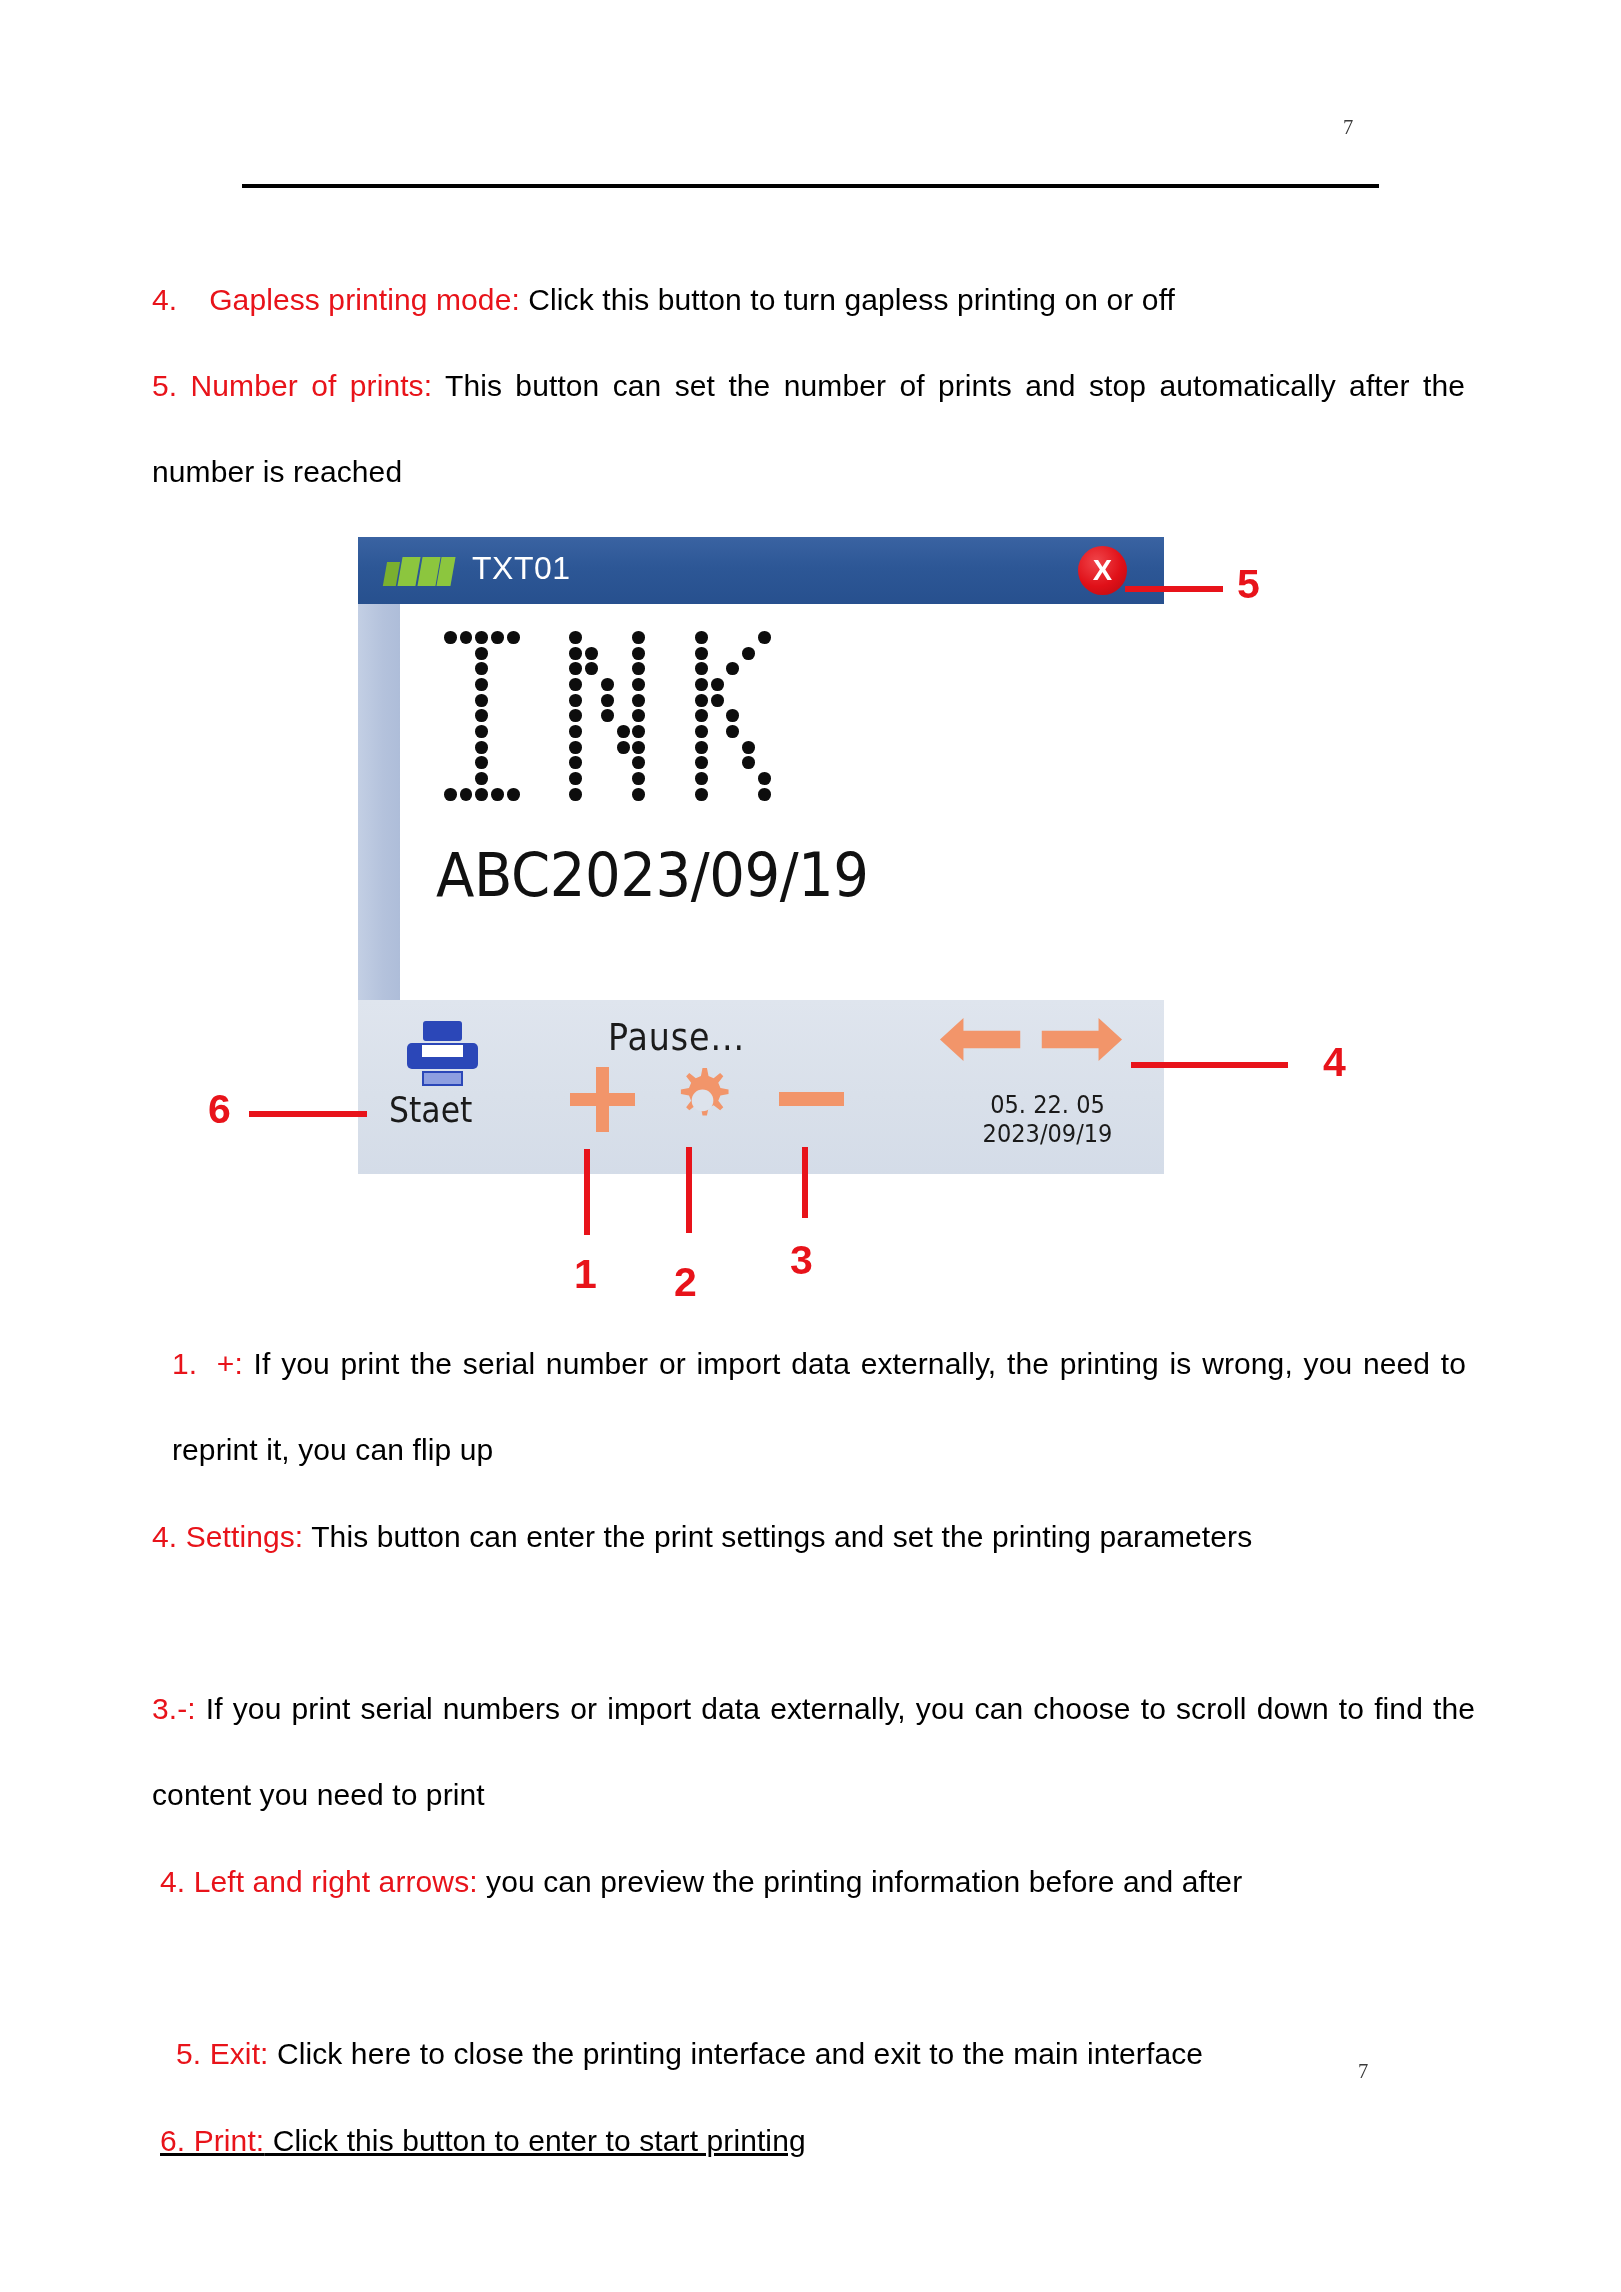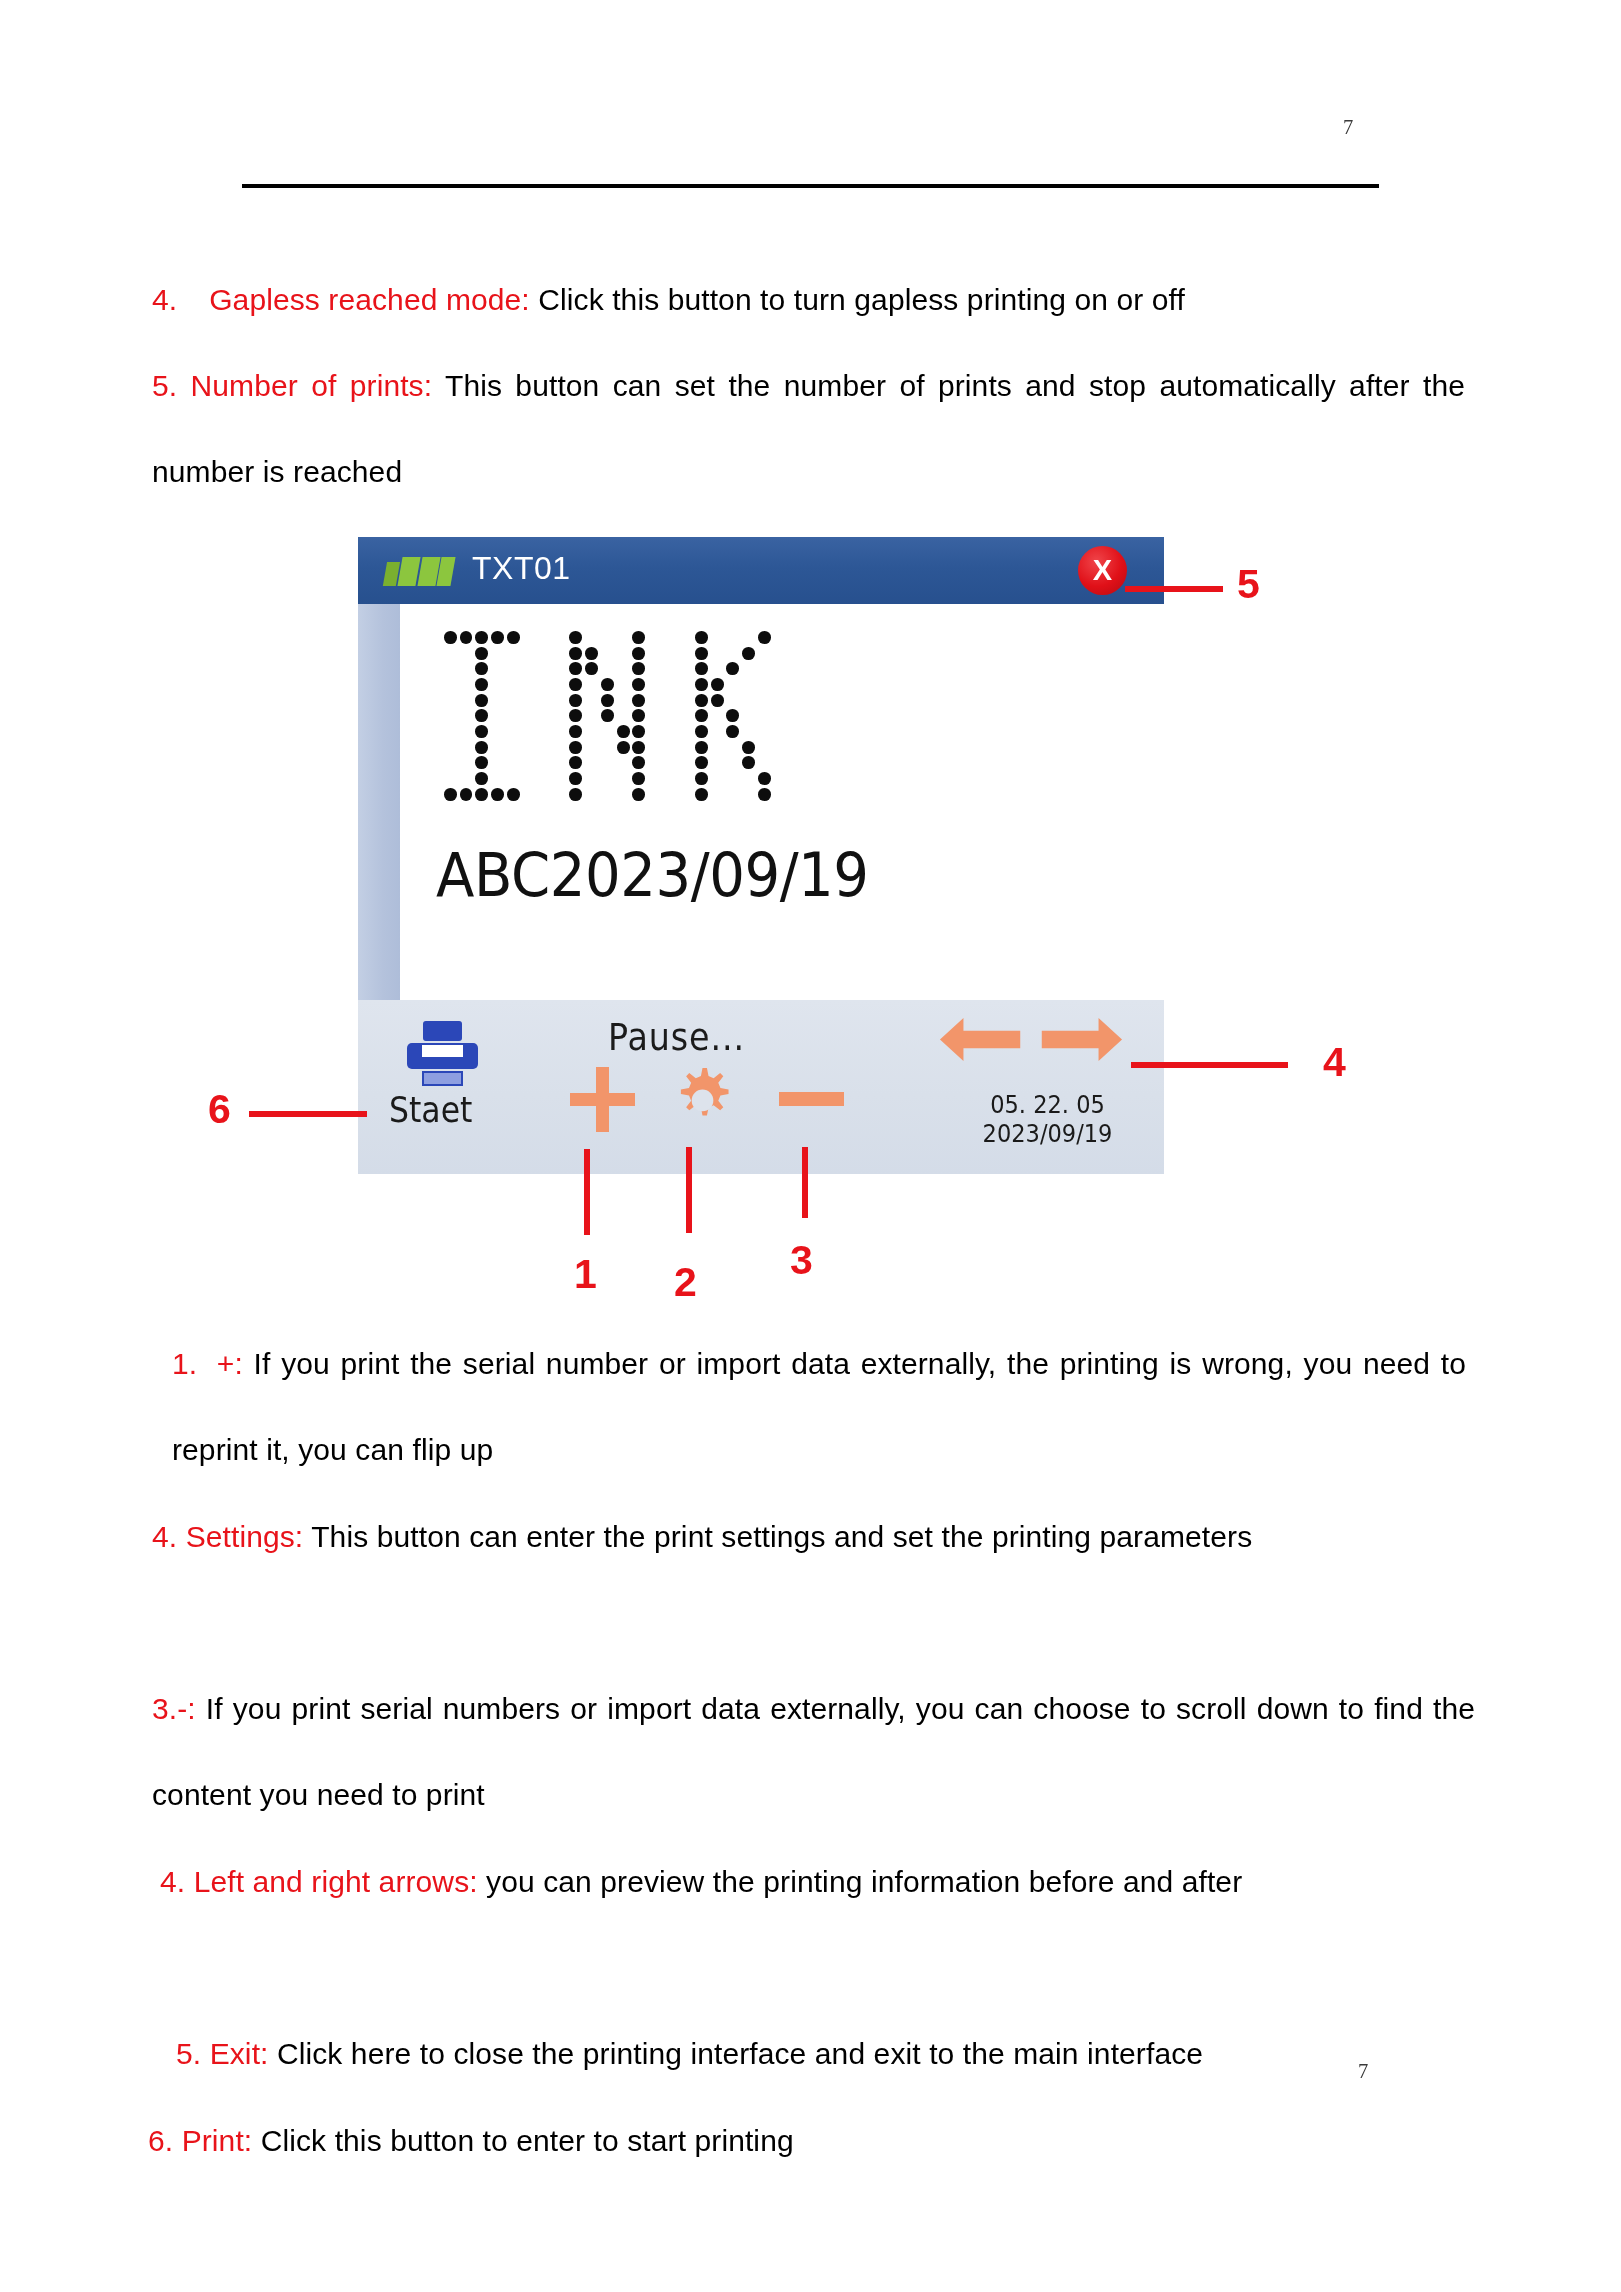--- a/index.html
+++ b/index.html
@@ -257,21 +257,21 @@
 </style>
 </head>
 <body>
 
 <div class="page-num-top">7</div>
 <div class="page-num-bottom">7</div>
 <div class="header-rule"></div>
 
 <div class="para" style="left:152px; top:257px; width:1304px;">
   <span class="red">4.</span>
-  <span style="display:inline-block;width:23.5px"></span><span class="red">Gapless reached mode:</span><span> Click this button to turn gapless printing on or off</span>
+  <span style="display:inline-block;width:23.5px"></span><span class="red">Gapless printing mode:</span><span> Click this button to turn gapless printing on or off</span>
 </div>
 
 <div class="para just" style="left:152px; top:343px; width:1313px;">
   <span class="red">5. Number of prints:</span><span> This button can set the number of prints and stop automatically after the number is reached</span>
 </div>
 
 <div class="device">
 
   <div class="titlebar">
     <div class="titlebar-grad"></div>
@@ -439,16 +439,16 @@
 </div>
 
 <div class="para just" style="left:160px; top:1839px; width:1313px;">
   <span class="red">4. Left and right arrows:</span><span> you can preview the printing information before and after</span>
 </div>
 
 <div class="para" style="left:152px; top:2011px; width:1333px;margin-left:24px;">
   <span class="red">5. Exit:</span><span> Click here to close the printing interface and exit to the main interface</span>
 </div>
 
-<div class="para" style="left:148px; top:2098px; width:1333px;">
+<div class="para" style="left:160px; top:2098px; width:1333px;text-decoration:underline;">
   <span class="red">6. Print:</span><span> Click this button to enter to start printing</span>
 </div>
 
 
 </body></html>

